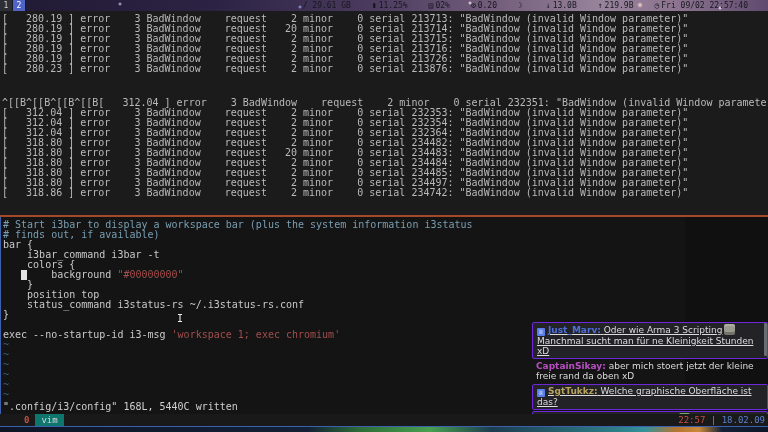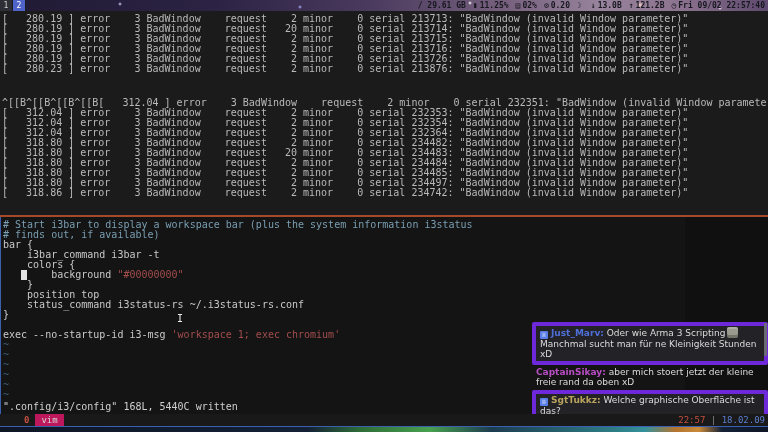--- a/index.html
+++ b/index.html
@@ -11,21 +11,21 @@
     background:
       radial-gradient(circle 2px at 120px 4px,#cfd4ff 0,rgba(255,255,255,0) 2px),
       radial-gradient(circle 2px at 300px 7px,#aab4ff 0,rgba(255,255,255,0) 2px),
       radial-gradient(circle 2px at 470px 3px,#ffffff 0,rgba(255,255,255,0) 2px),
       radial-gradient(circle 3px at 640px 5px,#ffd9c8 0,rgba(255,255,255,0) 3px),
       radial-gradient(circle 2px at 720px 8px,#ffffff 0,rgba(255,255,255,0) 2px),
       linear-gradient(90deg,#201a33 0%,#2c2344 28%,#4a3a5e 48%,#77617e 66%,#97839b 78%,#8d7490 88%,#5e4a6e 100%);
     display:flex;align-items:stretch;font-size:8px;line-height:11px;}
   .ws{width:12px;text-align:center;color:#cfcfcf;background:#2e2e36;border-right:1px solid #1a1a22;}
   .ws.focused{color:#fff;}
-  #status{margin-left:auto;display:flex;gap:7px;padding-right:3px;color:#17171f;font-weight:bold;}
+  #status{margin-left:auto;display:flex;gap:21px;padding-right:20px;color:#17171f;font-weight:normal;}
   #status .seg{white-space:pre;}
   #status .ico{margin-right:2px;}
 
   
   #term{position:absolute;left:0;top:11px;width:768px;height:204px;background:#1b1b1b;
         padding:3px 0 0 2px;box-sizing:border-box;}
   .tline{white-space:pre;font-size:10px;line-height:10px;color:#b9b9b9;}
   #lgroup2{margin-top:24px;}
 
   
@@ -43,34 +43,34 @@
                   font-size:10px;line-height:12px;color:#cfcfcf;white-space:pre;}
   #vim-ruler{position:absolute;left:631px;bottom:10px;font-size:10px;line-height:12px;color:#cfcfcf;}
   #vim-pos{position:absolute;left:715px;bottom:1px;font-size:10px;line-height:12px;color:#cfcfcf;}
   #ibeam{position:absolute;left:176px;top:96px;font-size:10px;color:#efefef;
          text-shadow:0 0 1px #000;font-family:"DejaVu Sans Mono",monospace;}
 
   
   #chat{position:absolute;right:0;top:322px;width:236px;font-family:"DejaVu Sans",sans-serif;
         font-size:9px;line-height:10px;color:#dcdcdc;}
   .msg{padding:1px 4px 2px 4px;margin-bottom:1px;}
-  .msg.boxed{background:#222227;border:4px solid #6d28d9;border-radius:2px;}
+  .msg.boxed{background:#222227;border:1px solid #6d28d9;border-radius:2px;text-decoration:underline;}
   .uname{font-weight:bold;}
   .badge{display:inline-block;width:8px;height:8px;border-radius:1px;margin-right:3px;
          vertical-align:-1px;text-align:center;}
   .badge span{display:block;font-size:6px;line-height:8px;color:#fff;}
   .emote{display:inline-block;width:11px;height:11px;border-radius:2px;vertical-align:-2px;
          margin:0 2px;box-shadow:inset 0 -3px rgba(0,0,0,.25), inset 0 2px rgba(255,255,255,.2);}
   #chat-scrollbar{position:absolute;right:1px;top:1px;width:3px;height:33px;background:#6a6d73;border-radius:1px;}
 
   
   #botbar{position:absolute;left:0;top:414px;width:768px;height:12px;background:#191919;
           font-size:9px;line-height:12px;display:flex;}
   #bot-tag{color:#c75040;padding-left:24px;font-weight:bold;}
-  #bot-title{background:#be185d;color:#d8d8d8;padding:0 6px;margin-left:6px;}
+  #bot-title{background:#0f766e;color:#d8d8d8;padding:0 6px;margin-left:6px;}
   #bot-right{margin-left:auto;padding-right:3px;white-space:pre;}
   #bot-sep{color:#8a8a8a;}
 
   
   #wallstrip{position:absolute;left:0;top:426px;width:768px;height:6px;border-top:1px solid #3c5fae;
     background:linear-gradient(90deg,#0e1626 0%,#132036 40%,#2e6e38 47%,#48a050 56%,#1d3c50 64%,
                #2d7d85 80%,#35919b 84%,#b5742f 88%,#c98a3a 91%,#132036 94%,#0e1626 100%);}
 </style>
 </head>
 <body>
@@ -80,21 +80,21 @@
   <div id="topbar">
     <div class="ws">1</div>
     <div class="ws focused" style="background: rgb(79, 99, 201);">2</div>
     <div id="status">
       <span class="seg">/ 29.61 GB</span>
       <span class="seg"><span class="ico">▮</span><span>11.25%</span></span>
       <span class="seg"><span class="ico">▤</span><span>02%</span></span>
       <span class="seg"><span class="ico">⚙</span><span>0.20</span></span>
       <span class="seg"><span class="ico">☽</span></span>
       <span class="seg"><span class="ico">↓</span><span>13.0B</span></span>
-      <span class="seg"><span class="ico">↑</span><span>121.2B</span></span>
+      <span class="seg"><span class="ico">↑</span><span>219.9B</span></span>
       <span class="seg"><span class="ico">◷</span><span>Fri 09/02 22:57:40</span></span>
     </div>
   </div>
 
   <div id="term">
     <div id="lgroup1">
       <div class="tline">[   280.19 ] error    3 BadWindow    request    2 minor    0 serial 213713: "BadWindow (invalid Window parameter)"</div>
       <div class="tline">[   280.19 ] error    3 BadWindow    request   20 minor    0 serial 213714: "BadWindow (invalid Window parameter)"</div>
       <div class="tline">[   280.19 ] error    3 BadWindow    request    2 minor    0 serial 213715: "BadWindow (invalid Window parameter)"</div>
       <div class="tline">[   280.19 ] error    3 BadWindow    request    2 minor    0 serial 213716: "BadWindow (invalid Window parameter)"</div>

